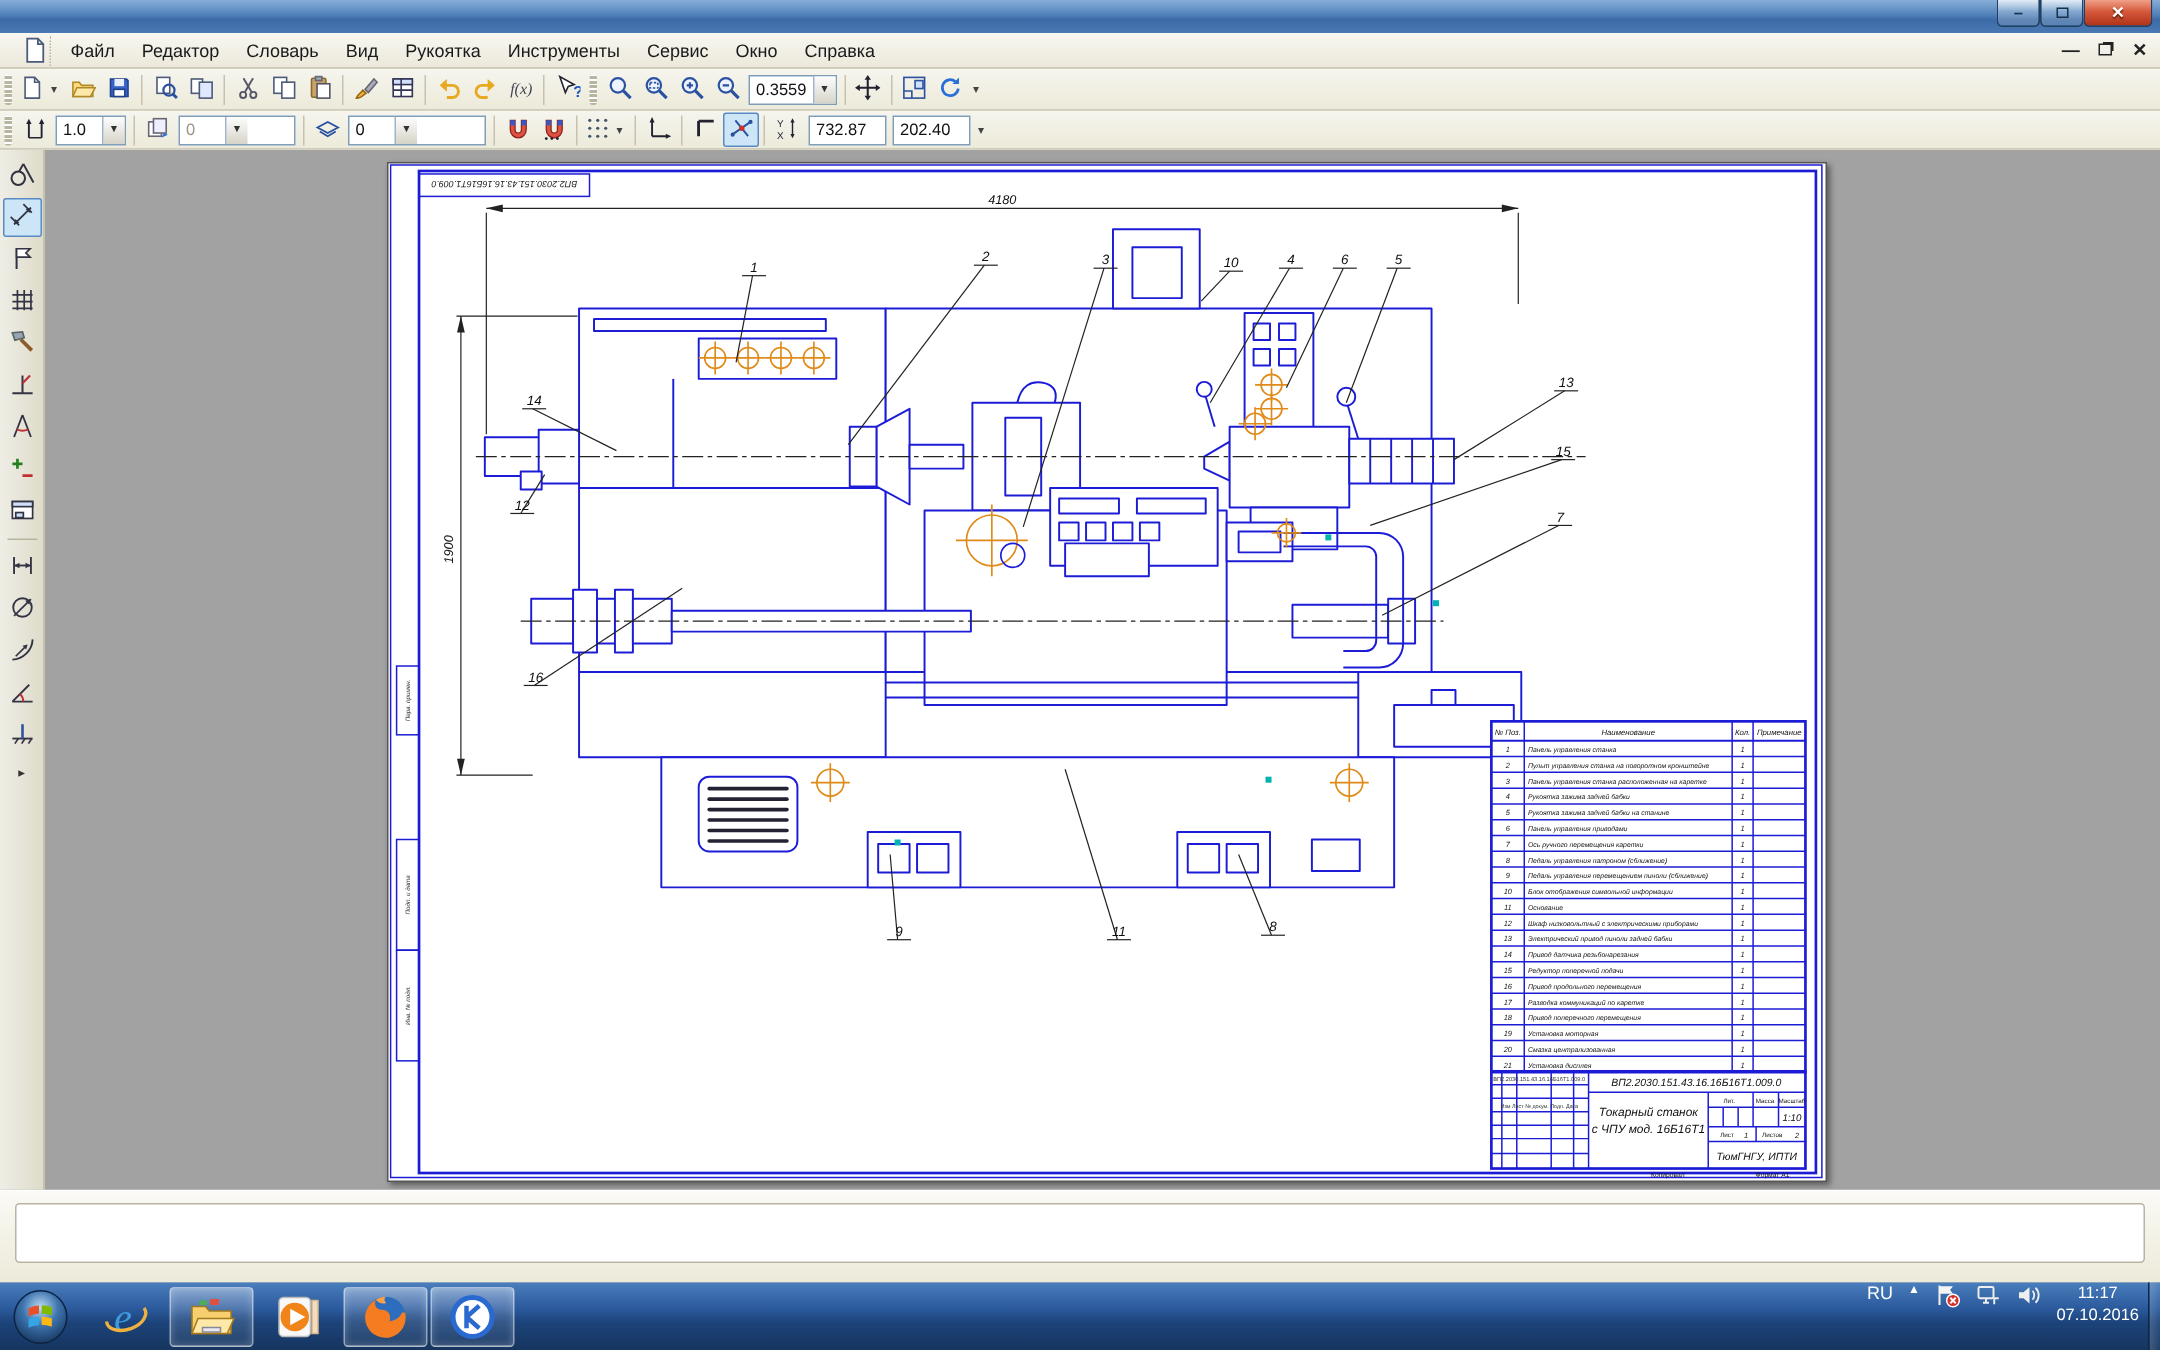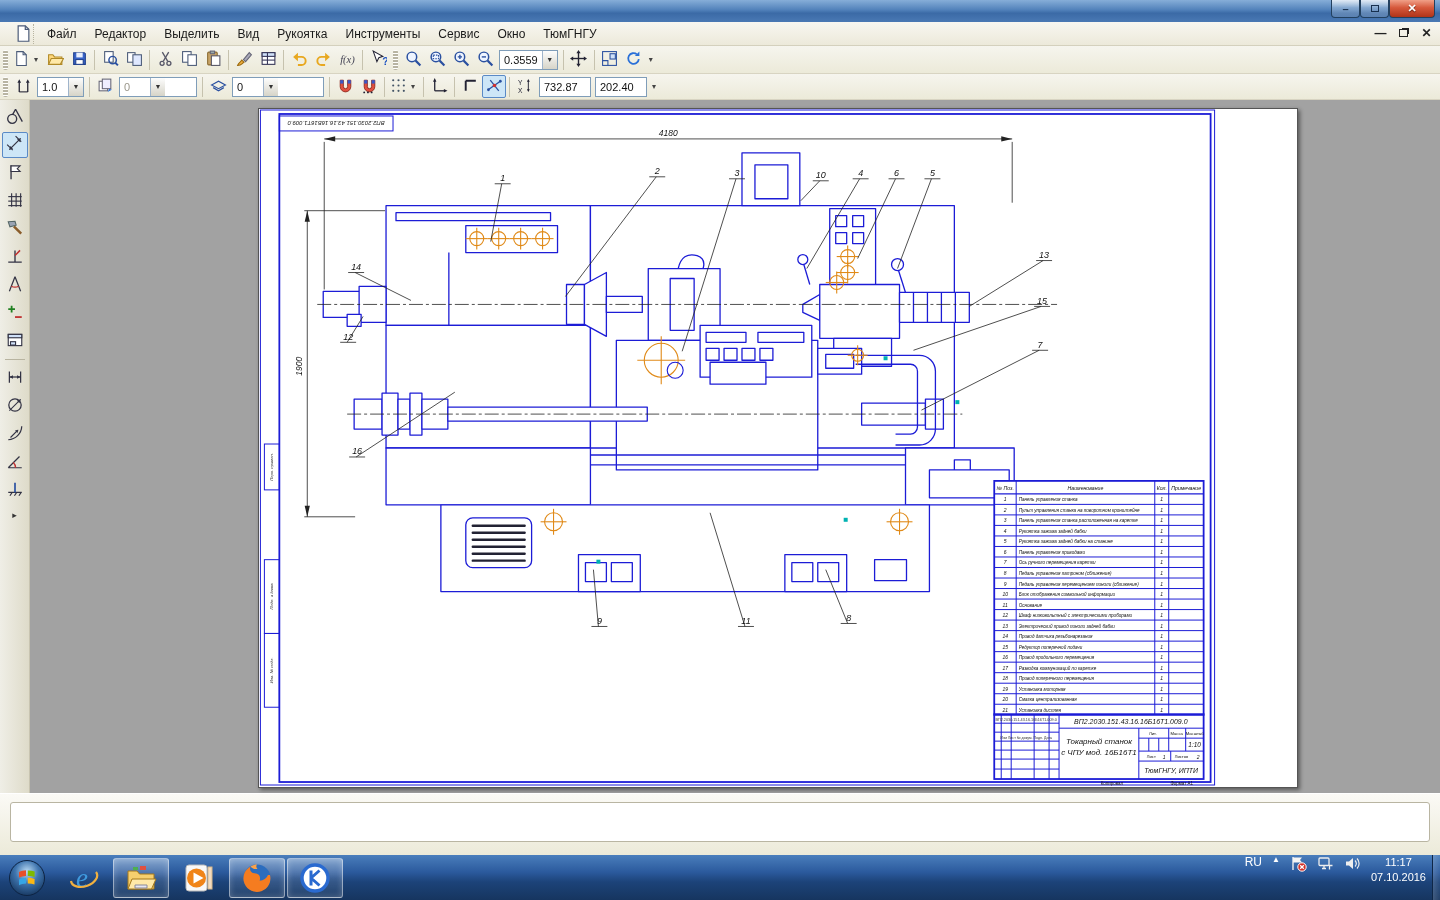--- a/index.html
+++ b/index.html
@@ -43,21 +43,21 @@
 
   
   .workspace{display:flex;height:693px}
   .leftbar{width:30px;background:linear-gradient(90deg,#efeee6,#dedbc9);border-right:1px solid #c8c4b0;display:flex;flex-direction:column;align-items:center;padding-top:3px}
   .lb-btn{width:26px;height:26px;display:flex;align-items:center;justify-content:center;border:1px solid transparent;border-radius:2px;margin:1px 0}
   .lb-btn svg{width:18px;height:18px}
   .lb-btn.active{background:#cde6f7;border-color:#5a8ac6}
   .lb-sep{width:20px;height:1px;background:#b8b4a0;margin:4px 0}
   .lb-exp{font-size:9px;color:#333;margin-top:6px}
   .canvas{position:relative;flex:1;background:#a2a2a2;overflow:hidden}
-  .sheet{position:absolute;left:228px;top:8px;width:1040px;height:680px;background:#fff;box-shadow:2px 2px 4px rgba(0,0,0,.45);border:1px solid #555}
+  .sheet{position:absolute;left:228px;top:8px;width:960px;height:680px;background:#fff;box-shadow:2px 2px 4px rgba(0,0,0,.45);border:1px solid #555}
   .sheet svg{display:block;width:958px;height:678px}
 
   
   .bottombar{height:62px;background:linear-gradient(#fbfaf6,#ecead9);border-top:1px solid #fff;padding:8px 10px}
   .prop-strip{height:40px;background:#fff;border:1px solid #b9b5a2;border-radius:3px}
 
   
   .taskbar{height:45px;background:linear-gradient(#4a7ebc,#2b5a9d 38%,#1c4379 60%,#16355f);display:flex;align-items:center;position:relative}
   .orb{width:38px;height:38px;margin:0 8px 0 8px;display:flex;align-items:center;justify-content:center}
   .task-btn{width:56px;height:40px;display:flex;align-items:center;justify-content:center;border-radius:3px;margin:0 1px}
@@ -88,27 +88,27 @@
 <div class="menubar">
   <span class="menu-docicon">
       <svg viewBox="0 0 16 16">
         <path d="M3.5 1.5h6l3 3v10h-9z" fill="#fff" stroke="#4a5a78"></path>
         <path d="M9.5 1.5v3h3" fill="none" stroke="#4a5a78"></path>
       </svg>
     </span>
   <span id="menuItems" style="display:flex">
       <span class="menu-item">Файл</span>
       <span class="menu-item">Редактор</span>
-      <span class="menu-item">Выделить</span>
+      <span class="menu-item">Словарь</span>
       <span class="menu-item">Вид</span>
       <span class="menu-item">Рукоятка</span>
       <span class="menu-item">Инструменты</span>
       <span class="menu-item">Сервис</span>
       <span class="menu-item">Окно</span>
-      <span class="menu-item">ТюмГНГУ</span>
+      <span class="menu-item">Справка</span>
     </span>
   <div class="mdi-btns">
     <span>—</span>
     <span>
         <span style="width:9px;height:8px;border:1px solid #222;display:inline-block;box-shadow:2px -2px 0 -1px #222"></span>
       </span>
     <span>✕</span>
   </div>
 </div>
 

